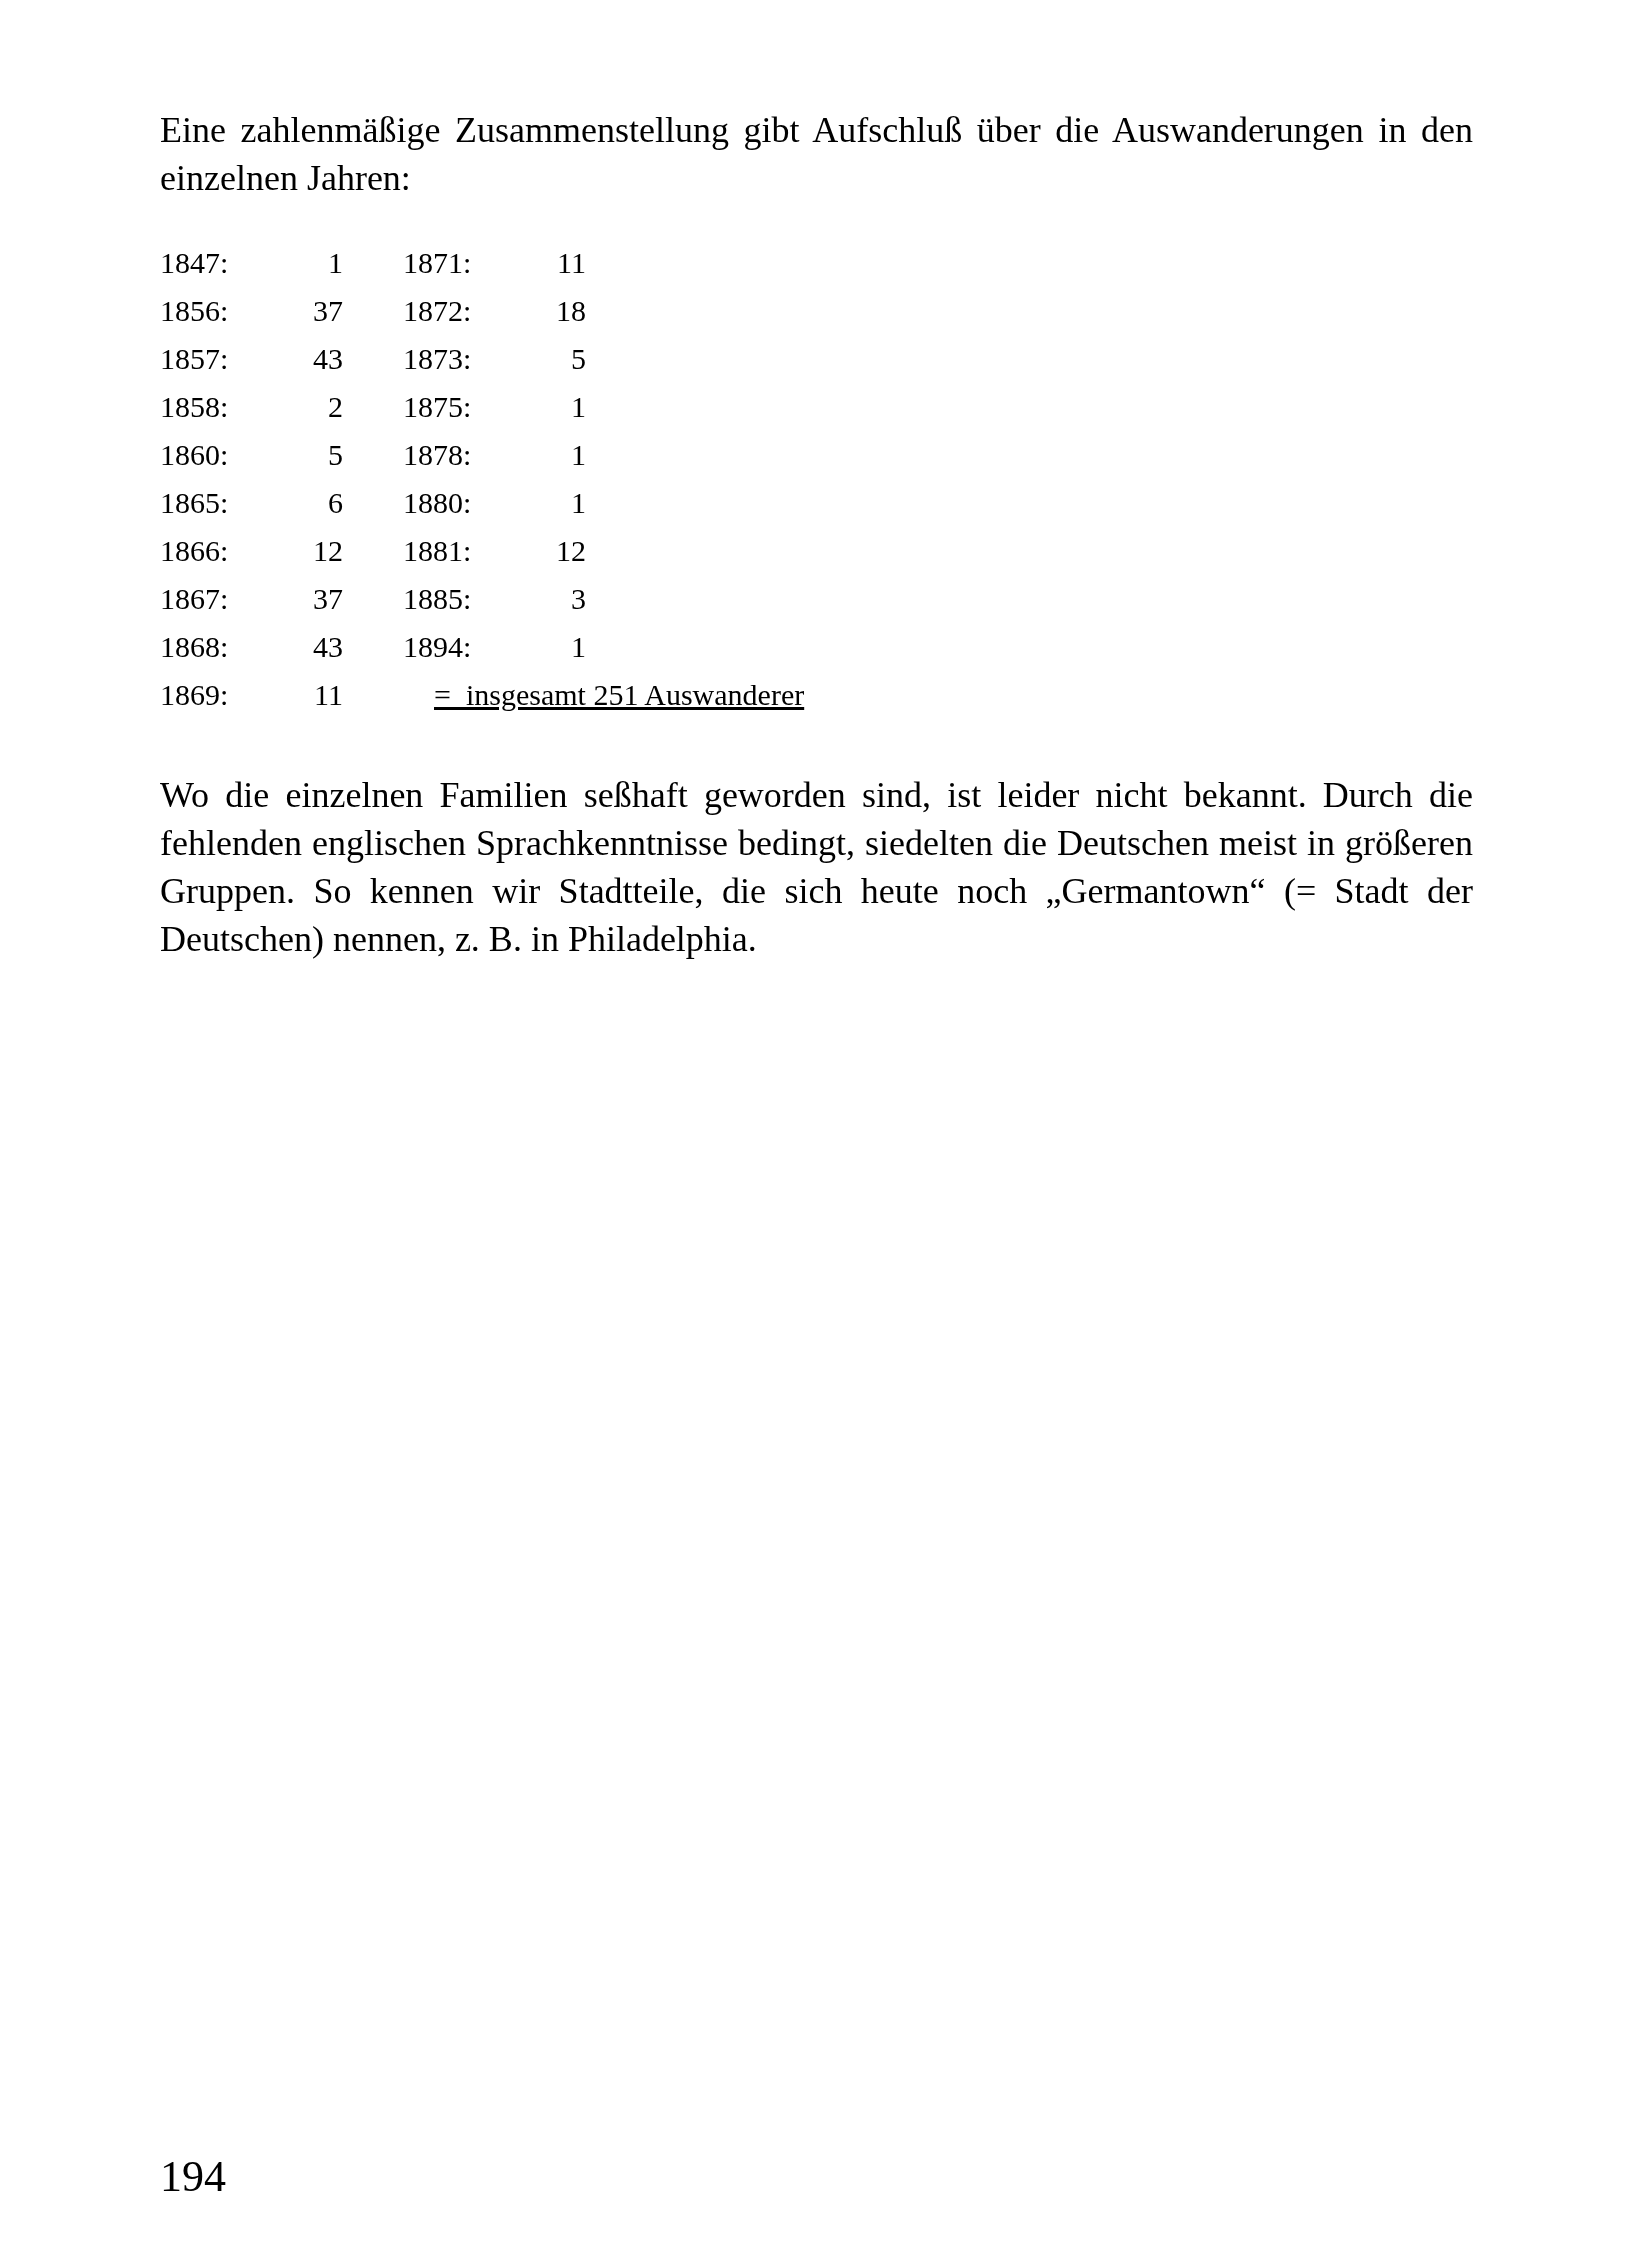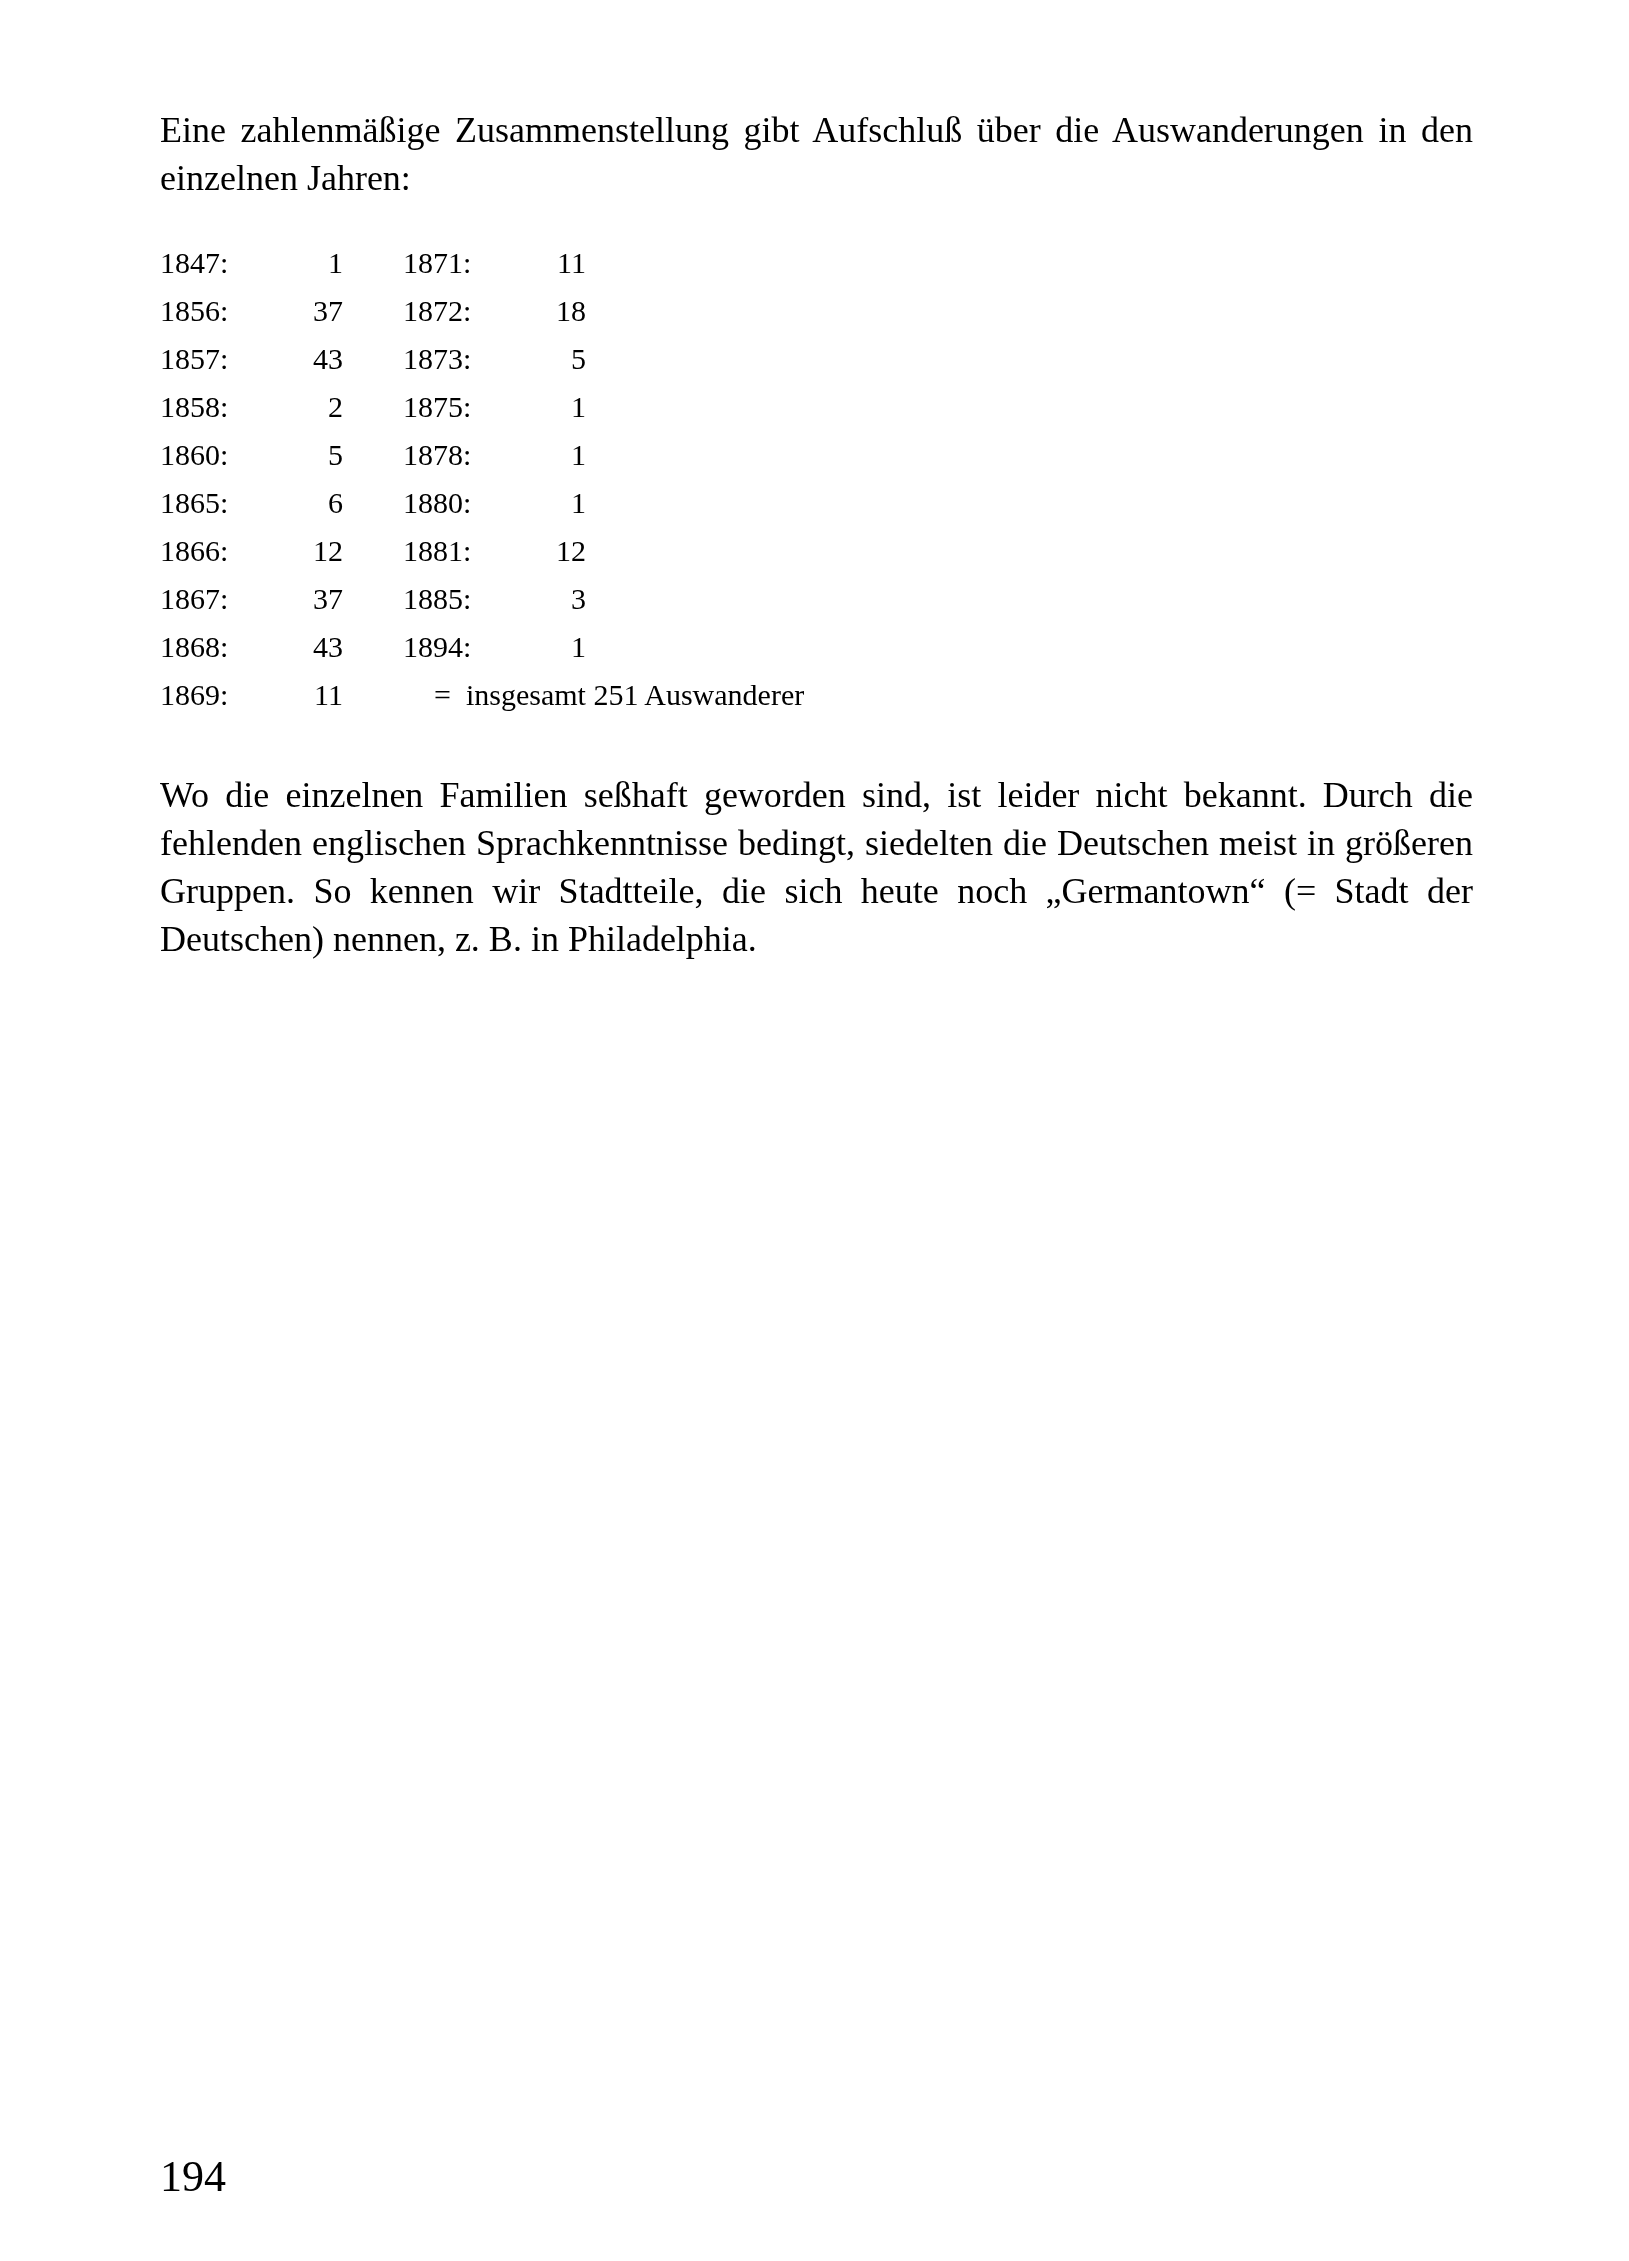--- a/index.html
+++ b/index.html
@@ -77,20 +77,21 @@
     text-align: left;
   }
   .val {
     width: 64px;
     flex: 0 0 64px;
     text-align: right;
   }
   .total-line {
     padding-left: 31px;
     white-space: pre;
+    text-decoration: underline;
   }
 
   .para-gap {
     height: 52px;
   }
 
   
   .folio {
     position: absolute;
     left: 160px;

